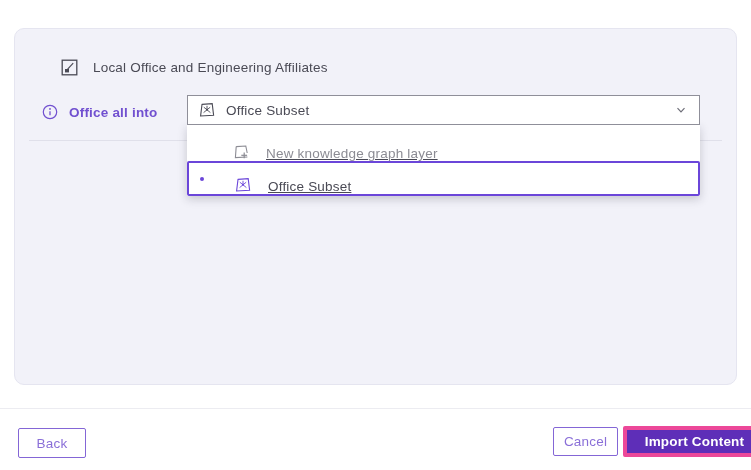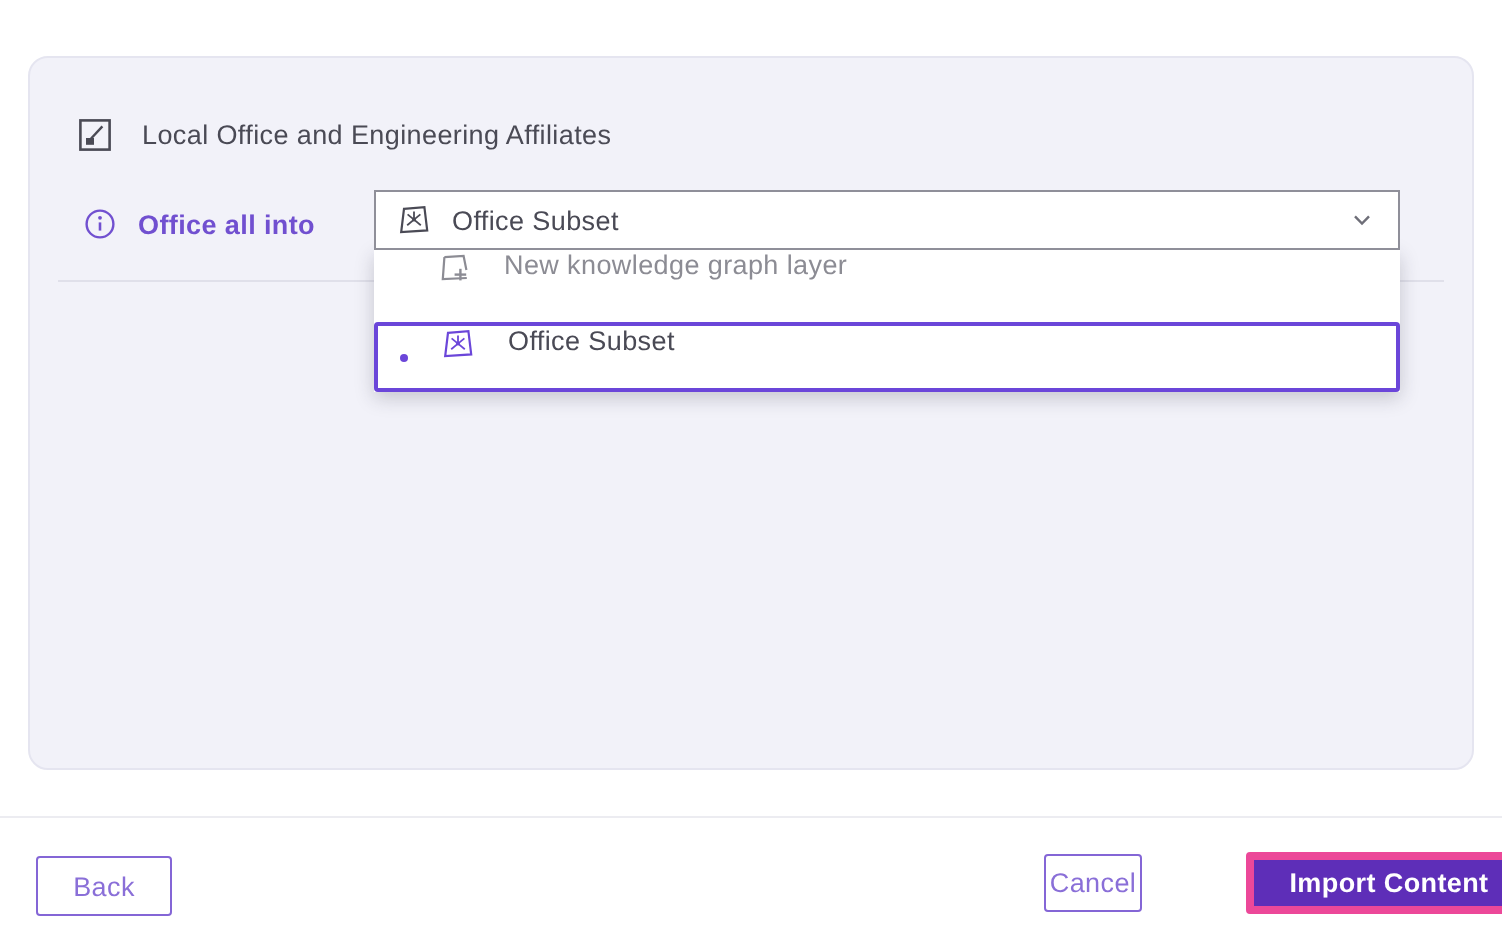--- a/index.html
+++ b/index.html
@@ -14,21 +14,21 @@
   .panel {
     position: absolute;
     left: 14px; top: 28px;
     width: 723px; height: 357px;
     background: #f2f2f9;
     border: 1px solid #e5e5f0;
     border-radius: 10px;
   }
   .panel-row-source {
     position: absolute;
-    left: 24px; top: 27px;
+    left: 46px; top: 27px;
     display: flex; align-items: center;
     height: 22px;
   }
   .panel-row-source .icon { width: 17px; height: 17px; display: inline-flex; }
   .panel-row-source .label {
     margin-left: 15px;
     font-size: 13.5px;
     color: #4a4a55;
     letter-spacing: 0.2px;
   }
@@ -76,24 +76,25 @@
     position: absolute;
     left: 187px; top: 125px;
     width: 513px;
     background: #ffffff;
     box-shadow: 0 3px 9px rgba(40, 40, 60, 0.22);
     z-index: 2;
   }
   .dropdown-item {
     position: relative;
     height: 36px;
-    display: flex; align-items: flex-start;
-    padding-left: 31px;
+    display: flex; align-items: flex-end;
+    padding-left: 45px;
     cursor: pointer;
     background: #ffffff;
+    text-decoration: underline;
   }
   .dropdown-item .icon { width: 18px; height: 18px; display: inline-flex; flex: none; }
   .dropdown-item .label {
     margin-left: 16px;
     font-size: 13.5px;
     color: #8c8c94;
     letter-spacing: 0.2px;
   }
   .dropdown-item.selected {
     border: 2px solid #6b46d9;
@@ -123,21 +124,21 @@
     border-radius: 2px;
     cursor: pointer;
     letter-spacing: 0.2px;
   }
   .btn-outline {
     background: #ffffff;
     border: 1px solid #8466d6;
     color: #8a6fd8;
   }
   .btn-back   { left: 18px;  top: 428px; width: 68px;  height: 30px; }
-  .btn-cancel { left: 522px; top: 427px; width: 49px;  height: 29px; }
+  .btn-cancel { left: 553px; top: 427px; width: 65px;  height: 29px; }
   .btn-primary {
     left: 604px; top: 426px; width: 143px; height: 31px;
     background: #5e2eb8;
     border: 4px solid #ec4899;
     color: #ffffff;
     font-weight: bold;
     margin-left: 19px;
   }
   svg { display: block; }
 </style>

